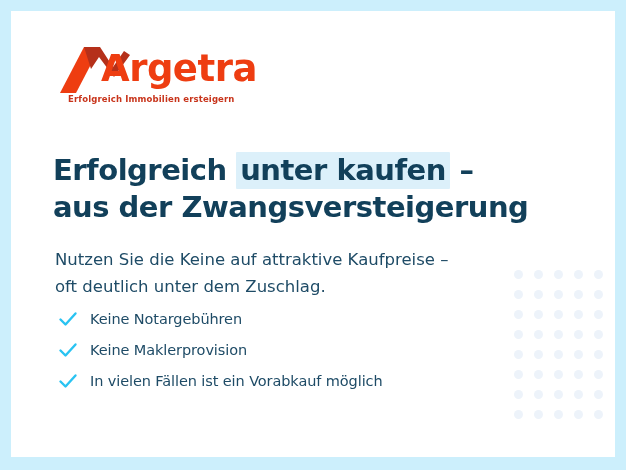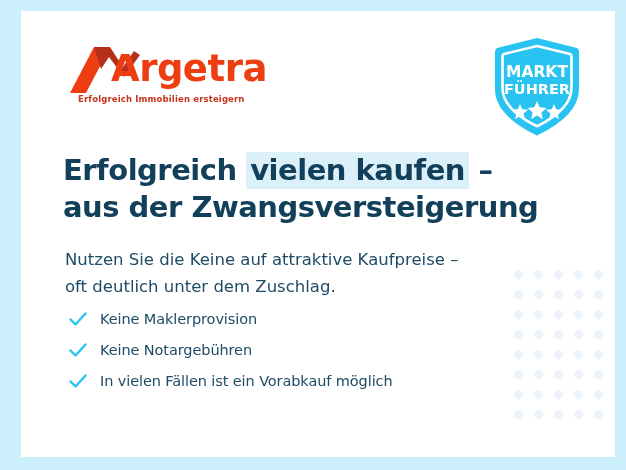--- a/index.html
+++ b/index.html
@@ -14,21 +14,21 @@
     font-family: "Liberation Sans", sans-serif;
     overflow: hidden;
   }
 
   .banner-frame {
     position: relative;
     width: 626px;
     height: 470px;
     background: #CCEFFC;
     box-sizing: border-box;
-    padding: 11px 11px 13px 21px;
+    padding: 11px 11px 13px 11px;
   }
 
   .card {
     position: relative;
     width: 100%;
     height: 100%;
     background: #FFFFFF;
     overflow: hidden;
   }
 
@@ -224,66 +224,53 @@
           <svg width="72" height="48" viewBox="0 0 72 48" xmlns="http://www.w3.org/2000/svg">
             <polygon points="18,48 2,48 26,2 42,2" fill="#EE3D11"></polygon>
             <polygon points="26,2 42,2 55,22 66,6 72,10 56,32 41,12 33,24" fill="#B5301A"></polygon>
           </svg>
         </span>
         <span class="logo-word">Argetra</span>
       </div>
       <div class="logo-tagline">Erfolgreich Immobilien ersteigern</div>
     </div>
 
-    <div class="badge">
-      <svg width="86" height="100" viewBox="0 0 86 100" xmlns="http://www.w3.org/2000/svg">
-        <path d="M43 1 L83 11 Q85 12 85 15 L85 52 Q85 78 44 98 Q43 99 42 98 Q1 78 1 52 L1 15 Q1 12 3 11 Z" fill="#29C3F2"></path>
-        <path d="M43 9 L76 17 Q77.5 17.5 77.5 19.5 L77.5 51 Q77.5 72 43.6 89 Q43 89.4 42.4 89 Q8.5 72 8.5 51 L8.5 19.5 Q8.5 17.5 10 17 Z" fill="none" stroke="#FFFFFF" stroke-width="2.6"></path>
-        <text x="43" y="40" text-anchor="middle" fill="#FFFFFF" font-family="DejaVu Sans, sans-serif" font-size="15.5" font-weight="700">MARKT</text>
-        <text x="43" y="57" text-anchor="middle" fill="#FFFFFF" font-family="DejaVu Sans, sans-serif" font-size="14.5" font-weight="700">FÜHRER</text>
-        <g fill="#FFFFFF">
-          <polygon points="26,67 28.2,72.3 34,72.8 29.6,76.6 30.9,82.3 26,79.2 21.1,82.3 22.4,76.6 18,72.8 23.8,72.3"></polygon>
-          <polygon points="43,64 45.7,70.3 52.6,70.9 47.4,75.5 48.9,82.2 43,78.5 37.1,82.2 38.6,75.5 33.4,70.9 40.3,70.3"></polygon>
-          <polygon points="60,67 62.2,72.3 68,72.8 63.6,76.6 64.9,82.3 60,79.2 55.1,82.3 56.4,76.6 52,72.8 57.8,72.3"></polygon>
-        </g>
-      </svg>
-    </div>
 
     <h1 class="headline">
-      <span><span>Erfolgreich </span><span class="hl">vielen kaufen</span><span> –</span></span>
+      <span><span>Erfolgreich </span><span class="hl">unter kaufen</span><span> –</span></span>
       <br>
       <span>aus der Zwangsversteigerung</span>
     </h1>
 
     <p class="subhead">
       <span>Nutzen Sie die Keine auf attraktive Kaufpreise –</span><br>
       <span>oft deutlich unter dem Zuschlag.</span>
     </p>
 
     <ul class="checklist">
+      <li class="check-item">
+        <span class="check-icon">
+          <svg width="20" height="20" viewBox="0 0 20 20" xmlns="http://www.w3.org/2000/svg">
+            <polyline points="2.5,10.5 7.5,15.5 17.5,4.5" fill="none" stroke="#29C3F2" stroke-width="2.4" stroke-linecap="round" stroke-linejoin="round"></polyline>
+          </svg>
+        </span>
+        <span class="check-label">Keine Notargebühren</span>
+      </li>
       <li class="check-item">
         <span class="check-icon">
           <svg width="20" height="20" viewBox="0 0 20 20" xmlns="http://www.w3.org/2000/svg">
             <polyline points="2.5,10.5 7.5,15.5 17.5,4.5" fill="none" stroke="#29C3F2" stroke-width="2.4" stroke-linecap="round" stroke-linejoin="round"></polyline>
           </svg>
         </span>
         <span class="check-label">Keine Maklerprovision</span>
       </li>
       <li class="check-item">
         <span class="check-icon">
           <svg width="20" height="20" viewBox="0 0 20 20" xmlns="http://www.w3.org/2000/svg">
             <polyline points="2.5,10.5 7.5,15.5 17.5,4.5" fill="none" stroke="#29C3F2" stroke-width="2.4" stroke-linecap="round" stroke-linejoin="round"></polyline>
           </svg>
         </span>
-        <span class="check-label">Keine Notargebühren</span>
-      </li>
-      <li class="check-item">
-        <span class="check-icon">
-          <svg width="20" height="20" viewBox="0 0 20 20" xmlns="http://www.w3.org/2000/svg">
-            <polyline points="2.5,10.5 7.5,15.5 17.5,4.5" fill="none" stroke="#29C3F2" stroke-width="2.4" stroke-linecap="round" stroke-linejoin="round"></polyline>
-          </svg>
-        </span>
         <span class="check-label">In vielen Fällen ist ein Vorabkauf möglich</span>
       </li>
     </ul>
 
   </div>
 </div>
 
 </body></html>

